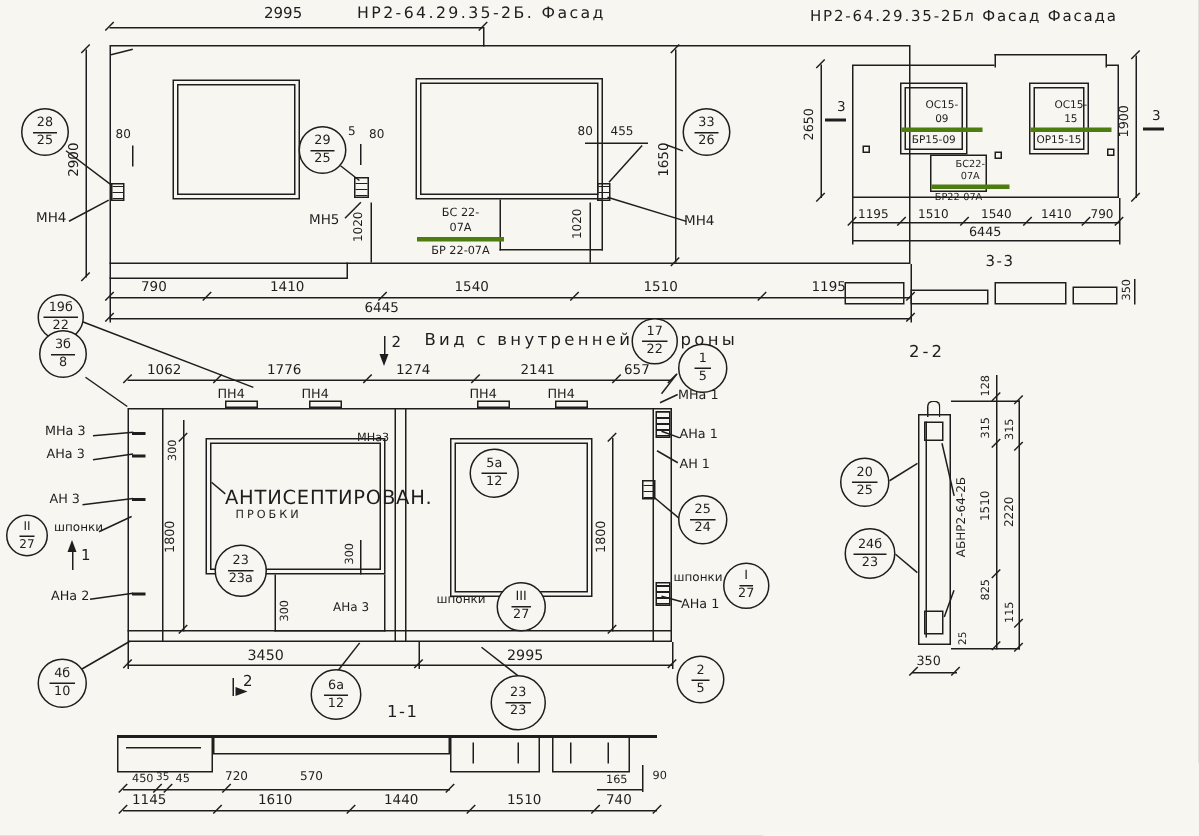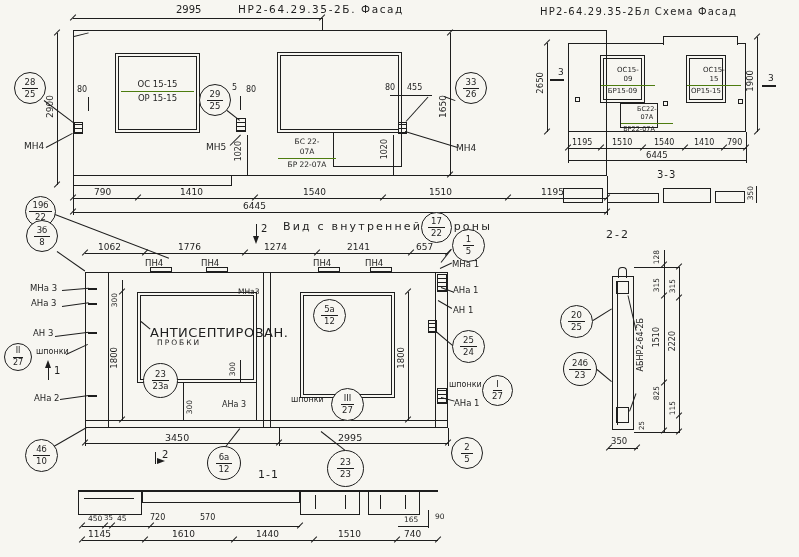--- a/index.html
+++ b/index.html
@@ -14,21 +14,21 @@
   .vl{position:absolute;background:#1e1e1e;width:1px}
   .tk{position:absolute;width:8px;height:1px;background:#1e1e1e;transform:rotate(-45deg)}
   .ld{position:absolute;height:1px;background:#1e1e1e;transform-origin:0 50%}
   .co{position:absolute;border:1.3px solid #1e1e1e;border-radius:50%;display:flex;flex-direction:column;
       align-items:center;justify-content:center;background:#f7f6f1;font-size:8.5px;line-height:1.05;text-align:center;z-index:3}
   .co b{font-weight:normal;border-bottom:1px solid #1e1e1e;padding:0 3px 1px;display:block}
   .co i{font-style:normal;padding-top:1px;display:block}
   .win{position:absolute;border:1.5px solid #1e1e1e}
   .win:before{content:"";position:absolute;inset:2px;border:1px solid #1e1e1e}
   .fr{position:absolute;text-align:center;font-size:8.5px;line-height:1.3;z-index:2}
-  .fr .n{border-bottom:1px solid #4d7c0f;padding:0 16px 1px;display:inline-block}
+  .fr .n{border-bottom:3px solid #4d7c0f;padding:0 16px 1px;display:inline-block}
   .fr .d{padding-top:1px}
   .anch{position:absolute;border:1.3px solid #1e1e1e;
         background:repeating-linear-gradient(0deg,#1e1e1e 0 1px,transparent 1px 4px)}
   .tri{position:absolute;width:0;height:0}
   .tri-d{border-left:3.5px solid transparent;border-right:3.5px solid transparent;border-top:8px solid #1e1e1e}
   .tri-u{border-left:3.5px solid transparent;border-right:3.5px solid transparent;border-bottom:8px solid #1e1e1e}
   .tri-r{border-top:3.5px solid transparent;border-bottom:3.5px solid transparent;border-left:8px solid #1e1e1e}
 </style>
 </head>
 <body>
@@ -40,24 +40,20 @@
   <div class="hl" style="left:73px;top:18px;width:249px"></div>
   <i class="tk" style="left:69px;top:17px"></i>
   <i class="tk" style="left:318px;top:17px"></i>
   <div class="vl" style="left:322px;top:18px;height:13px"></div>
 
   <div class="box" style="left:73px;top:30px;width:534px;height:146px"></div>
   <div class="box" style="left:73px;top:175px;width:159px;height:11px;border-top:none"></div>
   <div class="ld" style="left:74px;top:36px;width:15px;transform:rotate(-14deg)"></div>
 
   <div class="win" style="left:115px;top:53px;width:85px;height:80px"></div>
-  <div class="fr" style="left:118px;top:79px;width:79px">
-    <div><span class="n">ОС 15-15</span></div>
-    <div class="d">ОР 15-15</div>
-  </div>
 
   <div class="win" style="left:277px;top:52px;width:125px;height:81px"></div>
   <div class="box thin" style="left:333px;top:133px;width:69px;height:34px;border-top:none"></div>
   <div class="fr" style="left:278px;top:137px;width:58px;font-size:7.5px">
     <div><span class="n">БС 22-07А</span></div>
     <div class="d">БР 22-07А</div>
   </div>
 
   <div class="anch" style="left:74px;top:122px;width:9px;height:12px"></div>
   <div class="anch" style="left:236px;top:118px;width:10px;height:14px"></div>
@@ -122,21 +118,21 @@
   <div class="t" style="left:303px;top:188px">1540</div>
   <div class="t" style="left:429px;top:188px">1510</div>
   <div class="t" style="left:541px;top:188px">1195</div>
   <div class="hl" style="left:73px;top:212px;width:534px"></div>
   <i class="tk" style="left:69px;top:211px"></i>
   <i class="tk" style="left:603px;top:211px"></i>
   <div class="t" style="left:243px;top:202px">6445</div>
   <div class="vl" style="left:73px;top:186px;height:29px"></div>
   <div class="vl" style="left:607px;top:176px;height:39px"></div>
 
-  <div class="t" style="left:540px;top:7px;font-size:10px;letter-spacing:1.2px">НР2-64.29.35-2Бл Схема Фасад</div>
+  <div class="t" style="left:540px;top:7px;font-size:10px;letter-spacing:1.2px">НР2-64.29.35-2Бл Фасад Фасада</div>
   <div class="box" style="left:568px;top:43px;width:178px;height:89px"></div>
   <div class="box" style="left:663px;top:36px;width:75px;height:9px;border-bottom:none;background:#f7f6f1"></div>
 
   <div class="win" style="left:600px;top:55px;width:45px;height:48px;border-width:1.2px"></div>
   <div class="fr" style="left:601px;top:66px;width:43px;font-size:7px">
     <div><span class="n">ОС15-09</span></div>
     <div class="d">БР15-09</div>
   </div>
   <div class="box thin" style="left:620px;top:103px;width:38px;height:25px"></div>
   <div class="fr" style="left:621px;top:105px;width:36px;font-size:6.5px">

